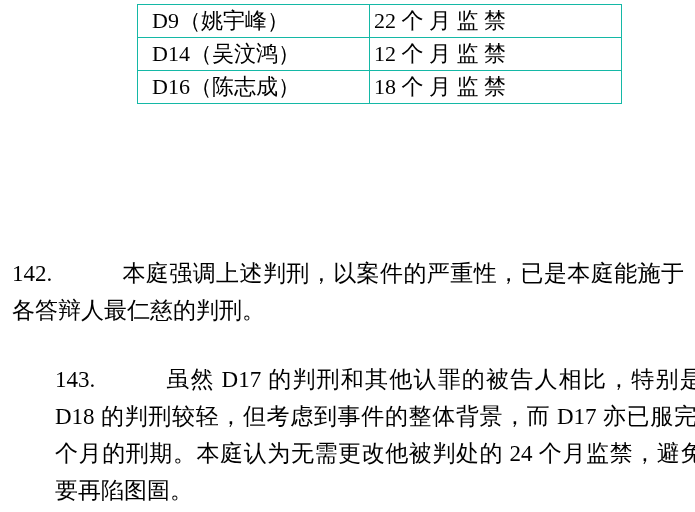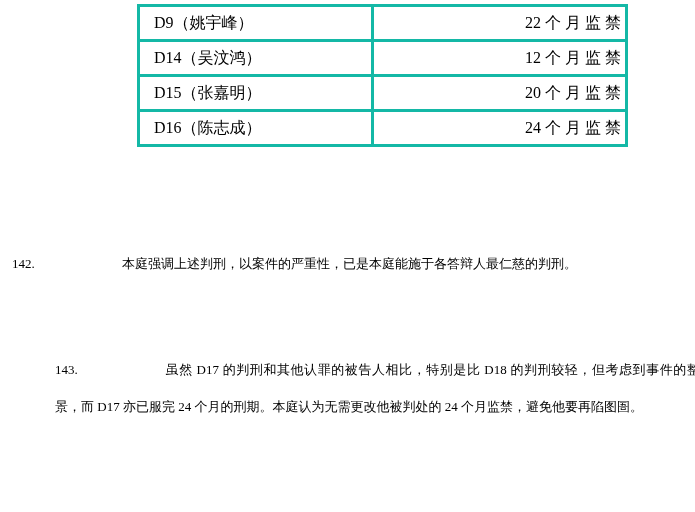--- a/index.html
+++ b/index.html
@@ -23,43 +23,43 @@
 
   
   .sentence-table {
     position: absolute;
     left: 137px;
     top: 4px;
     border-collapse: collapse;
     table-layout: fixed;
   }
   .sentence-table td {
-    border: 3px solid #14b8a6;
+    border: 1px solid #14b8a6;
     height: 32px;
     padding: 0 4px;
-    font-size: 16px;
+    font-size: 22px;
     line-height: 32px;
     vertical-align: middle;
   }
   .sentence-table td.col-def {
     width: 213px;
     text-align: left;
     padding-left: 14px;
   }
   .sentence-table td.col-term {
     width: 243px;
-    text-align: right;
+    text-align: left;
   }
 
   
   .para {
     position: absolute;
     left: 12px;
     width: 672px;
-    font-size: 13px;
+    font-size: 23px;
     line-height: 37px;
     text-align: justify;
     text-justify: inter-ideograph;
   }
   .para .num {
     display: inline-block;
     width: 110px;
   }
   .para-142 { top: 232px; }
   .para-143 { top: 338px; margin-left: 43px; }
@@ -73,26 +73,22 @@
     <tbody>
       <tr>
         <td class="col-def">D9（姚宇峰）</td>
         <td class="col-term">22 个 月 监 禁</td>
       </tr>
       <tr>
         <td class="col-def">D14（吴汶鸿）</td>
         <td class="col-term">12 个 月 监 禁</td>
       </tr>
       <tr>
-        <td class="col-def">D15（张嘉明）</td>
-        <td class="col-term">20 个 月 监 禁</td>
-      </tr>
-      <tr>
         <td class="col-def">D16（陈志成）</td>
-        <td class="col-term">24 个 月 监 禁</td>
+        <td class="col-term">18 个 月 监 禁</td>
       </tr>
     </tbody>
   </table>
 
   <p class="para para-142">
     <span class="num">142.</span><span>本庭强调上述判刑，以案件的严重性，已是本庭能施于各答辩人最仁慈的判刑。</span>
   </p>
 
   <p class="para para-143">
     <span class="num">143.</span><span>虽然 D17 的判刑和其他认罪的被告人相比，特别是比 D18 的判刑较轻，但考虑到事件的整体背景，而 D17 亦已服完 24 个月的刑期。本庭认为无需更改他被判处的 24 个月监禁，避免他要再陷图圄。</span>

